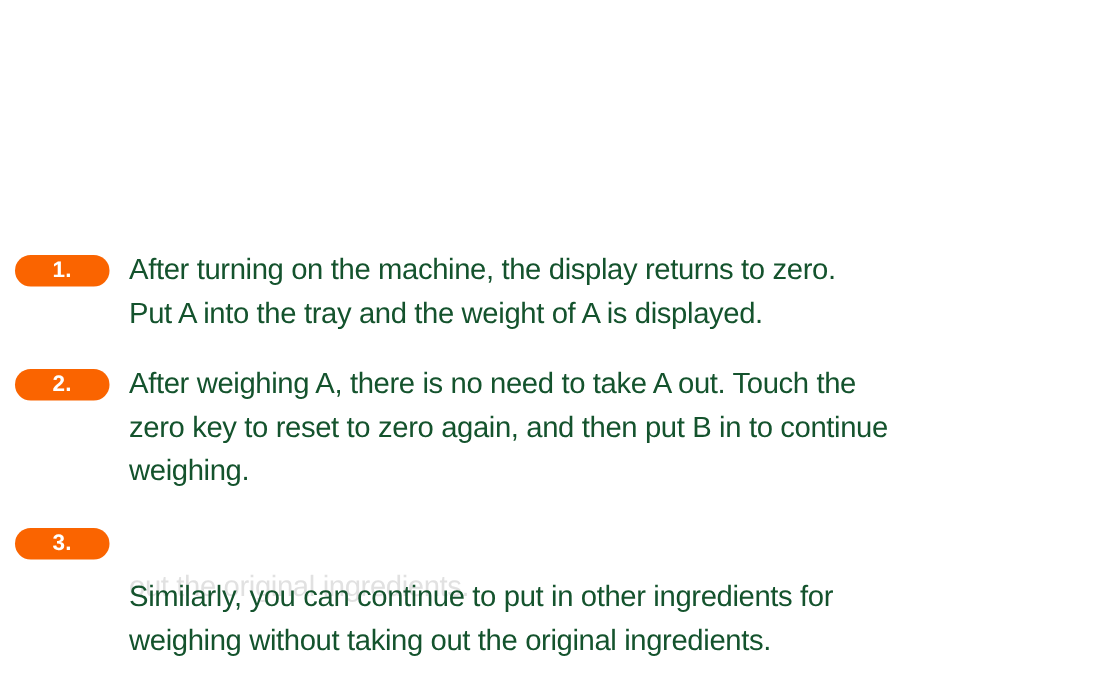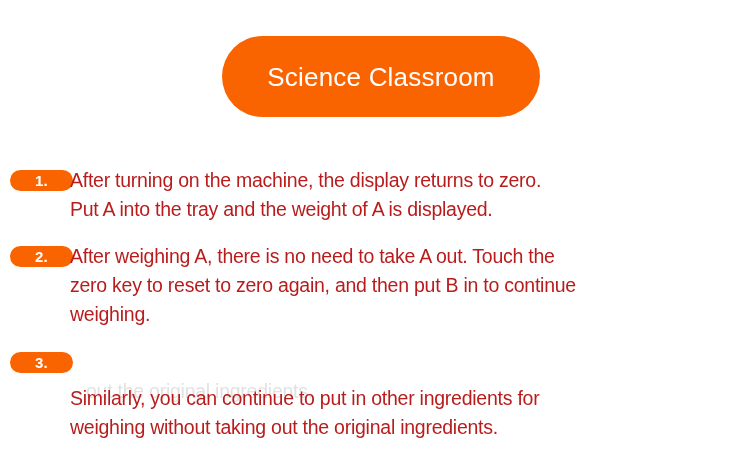--- a/index.html
+++ b/index.html
@@ -72,23 +72,23 @@
   .step-badge-label {
     color: #ffffff;
     font-size: 15px;
     font-weight: bold;
     line-height: 1;
     letter-spacing: 0.3px;
     transform: translateY(-0.5px);
   }
   .step-body {
     position: absolute;
-    left: 70px;
+    left: 86px;
     width: 650px;
-    color: #b91c1c;
+    color: #14532d;
     font-size: 19.5px;
     line-height: 29px;
     font-family: "Liberation Sans", "DejaVu Sans", sans-serif;
     letter-spacing: -0.25px;
     white-space: pre-line;
   }
 
   
   #step-1 { top: 166px; }
   #step-1 .step-badge { top: 4px; }
@@ -118,23 +118,20 @@
     pointer-events: none;
     z-index: 0;
   }
   #step-3 .step-body { position: absolute; z-index: 1; }
 </style>
 </head>
 <body>
 
 <div id="page">
 
-  <div class="title-pill">
-    <span class="title-text">Science Classroom</span>
-  </div>
 
   <div class="steps">
 
     <div class="step" id="step-1">
       <div class="step-badge">
         <span class="step-badge-label">1.</span>
       </div>
       <div class="step-body">After turning on the machine, the display returns to zero.
 Put A into the tray and the weight of A is displayed.</div>
     </div>

